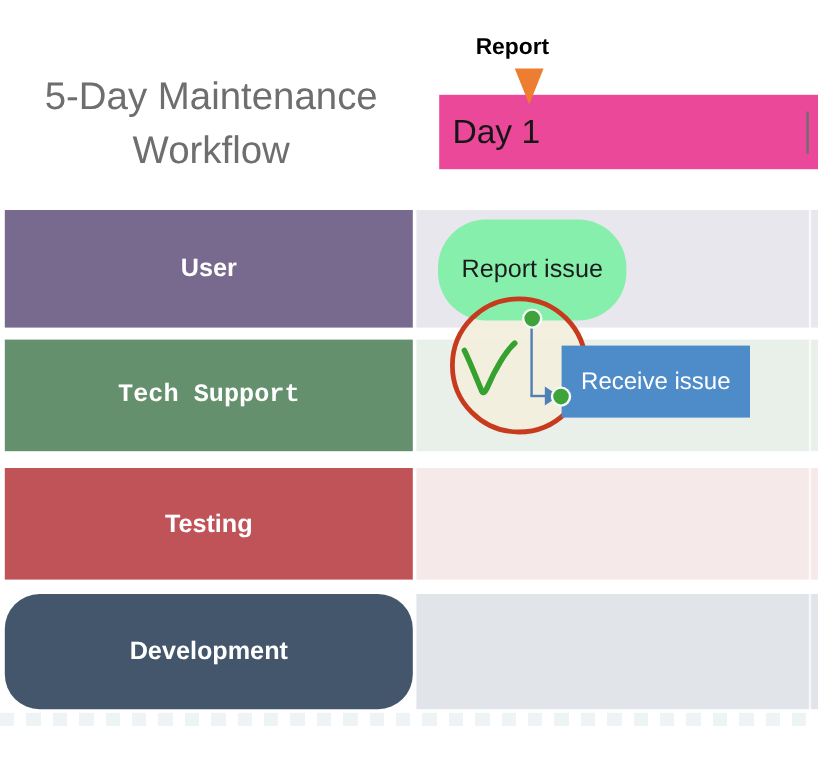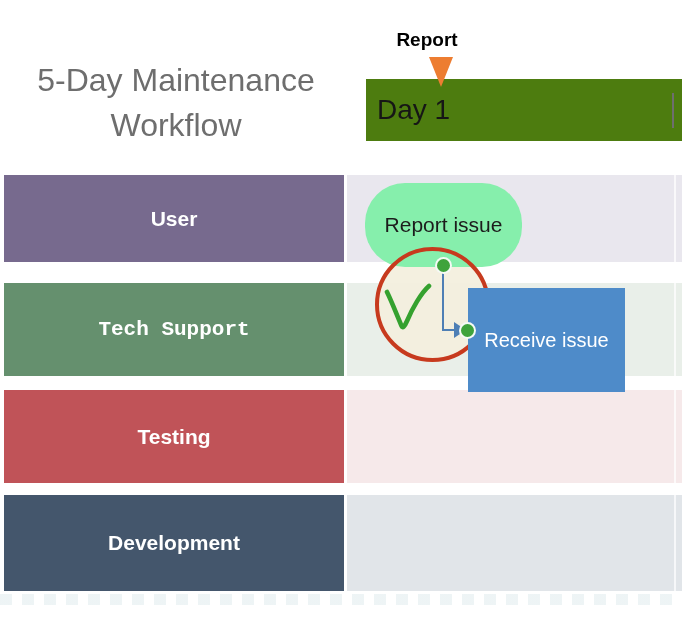--- a/index.html
+++ b/index.html
@@ -21,48 +21,48 @@
     font-size:19px;font-weight:700;color:#000000;z-index:3;
   }
   .down-arrow{
     left:429px;top:57px;width:0;height:0;z-index:3;
     border-left:12px solid transparent;border-right:12px solid transparent;
     border-top:30px solid #ED7D31;
   }
 
   
   .day-bar{
-    left:366px;top:79px;width:316px;height:62px;background:#4d7c0f;z-index:1;
+    left:366px;top:79px;width:316px;height:62px;background:#ec4899;z-index:1;
     display:flex;align-items:center;padding-left:11px;box-sizing:border-box;
     font-size:28px;color:#161616;
   }
   .day-tick{left:672px;top:93px;width:2px;height:35px;background:#6E6E6E;z-index:2;}
   .col-divider{left:674px;top:175px;width:2px;height:417px;background:rgba(255,255,255,0.7);z-index:2;}
 
   
   .lane-box{
     left:4px;width:340px;display:flex;align-items:center;justify-content:center;
     color:#ffffff;font-size:21px;font-weight:700;z-index:1;
   }
   .lane-tint{left:347px;width:335px;z-index:0;}
   .lane-user .lane-box{background:#776A8E;} .lane-user .lane-tint{background:#E9E7EE;}
   .lane-tech .lane-box{background:#65906E;font-family:Liberation Mono, monospace;} .lane-tech .lane-tint{background:#E9EFE9;}
   .lane-test .lane-box{background:#C05358;} .lane-test .lane-tint{background:#F6E9EA;}
-  .lane-dev  .lane-box{background:#44566C;} .lane-dev  .lane-tint{background:#E1E5E9;}
-  .row1{top:175px;height:87px;} .row2{top:283px;height:93px;}
+  .lane-dev  .lane-box{background:#44566C;border-radius:29px;} .lane-dev  .lane-tint{background:#E1E5E9;}
+  .row1{top:175px;height:98px;} .row2{top:283px;height:93px;}
   .row3{top:390px;height:93px;} .row4{top:495px;height:96px;}
 
   
   .shape-report{
     left:365px;top:183px;width:157px;height:84px;border-radius:40px;background:#86efac;z-index:3;
     display:flex;align-items:center;justify-content:center;
     font-size:21px;color:#1c1c1c;
   }
   .shape-receive{
-    left:468px;top:288px;width:157px;height:104px;background:#4E8BC9;z-index:5;
+    left:468px;top:288px;width:157px;height:60px;background:#4E8BC9;z-index:5;
     display:flex;flex-direction:column;align-items:center;justify-content:center;
     font-size:20px;line-height:27px;color:#ffffff;text-align:center;
   }
 
   
   .circle-fill{
     left:375px;top:247px;width:115px;height:115px;border-radius:50%;
     background:rgba(243,239,222,0.93);z-index:2;
   }
   .circle-ring{

